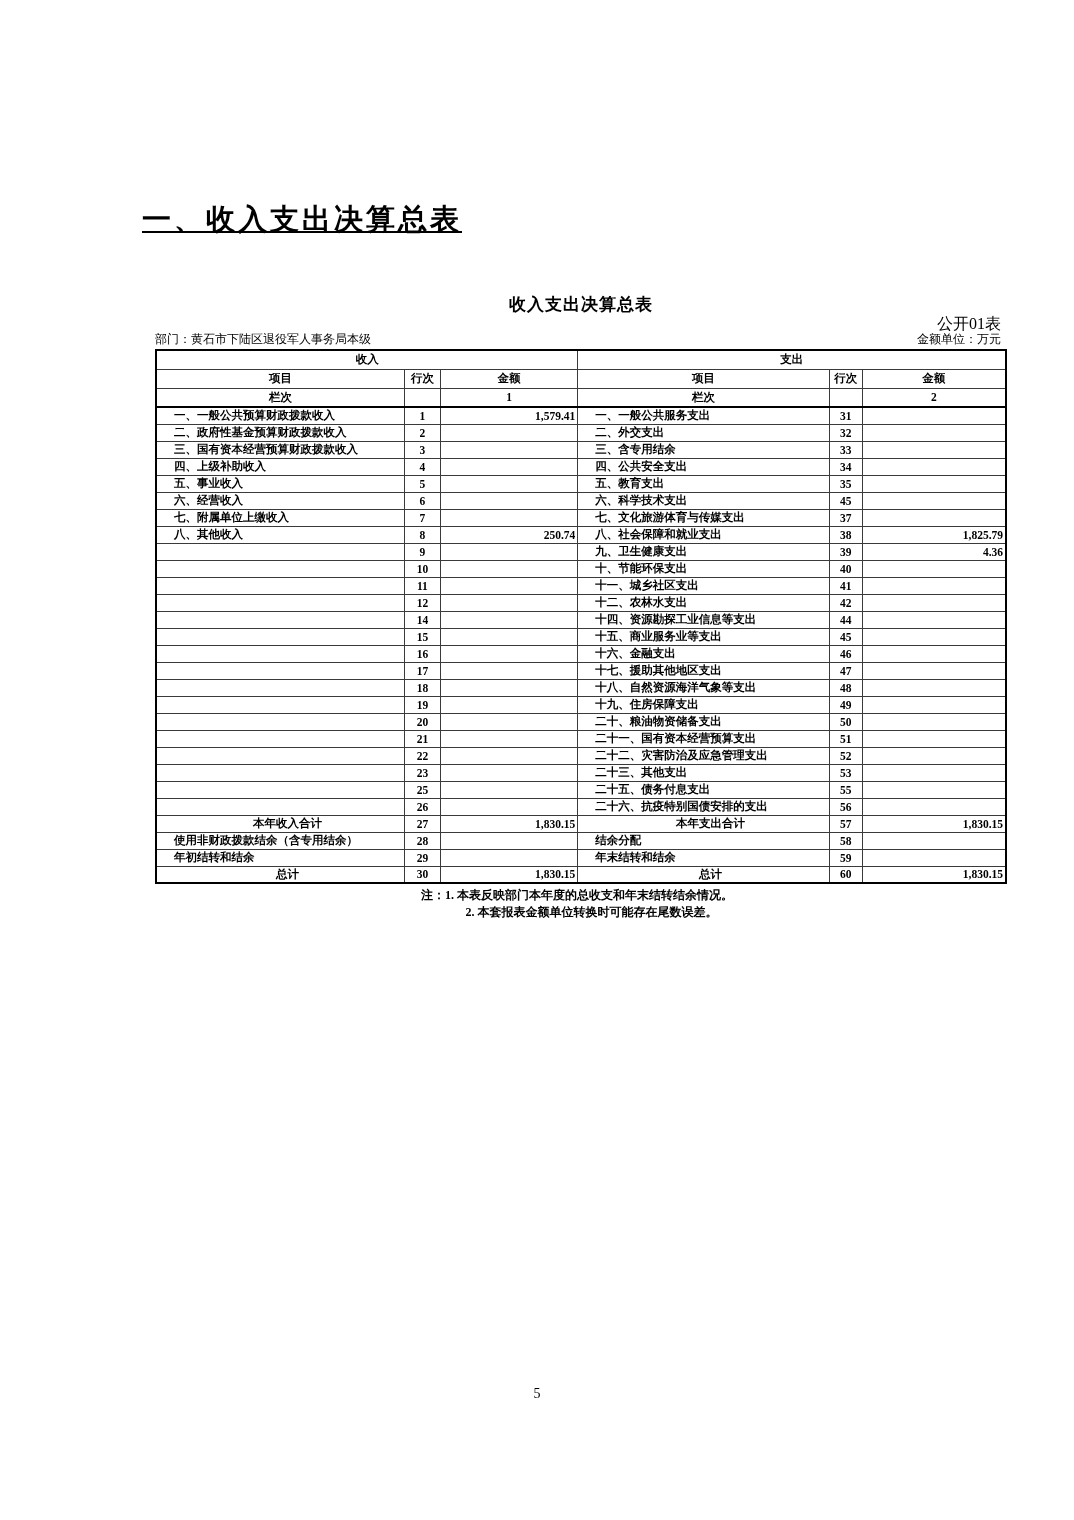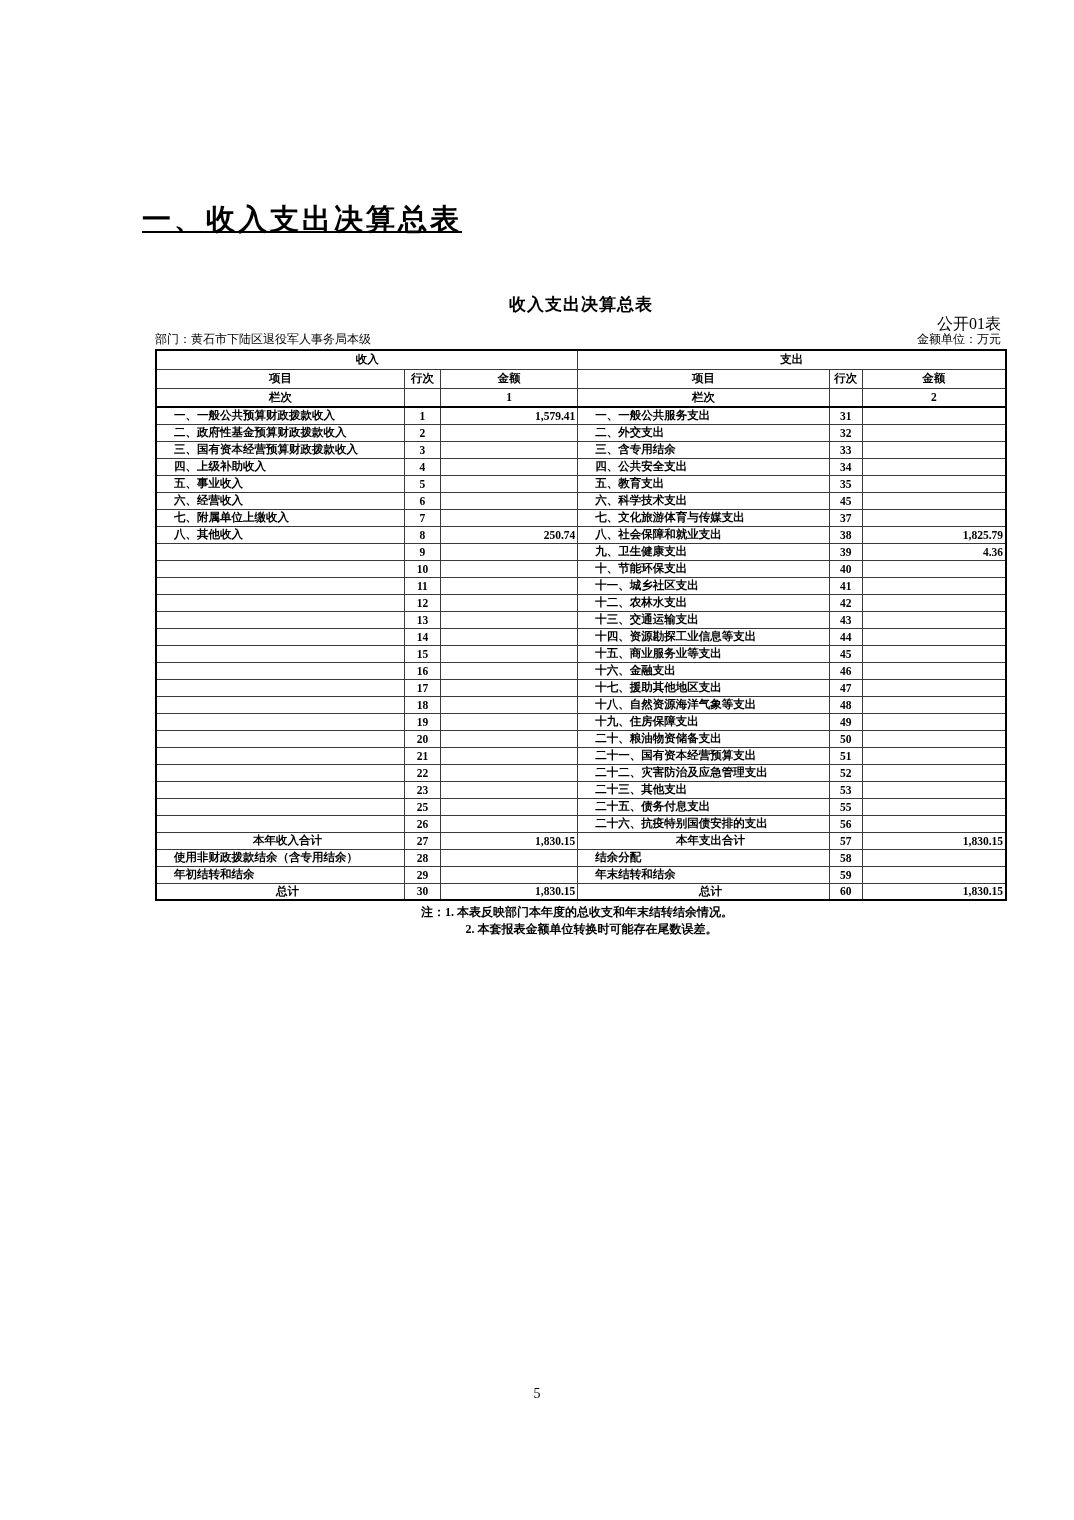--- a/index.html
+++ b/index.html
@@ -198,28 +198,20 @@
           <tr>
             <td class="item"></td>
             <td class="num">12</td>
             <td class="amt"></td>
             <td class="item">十二、农林水支出</td>
             <td class="num">42</td>
             <td class="amt"></td>
           </tr>
           <tr>
             <td class="item"></td>
-            <td class="num">13</td>
-            <td class="amt"></td>
-            <td class="item">十三、交通运输支出</td>
-            <td class="num">43</td>
-            <td class="amt"></td>
-          </tr>
-          <tr>
-            <td class="item"></td>
             <td class="num">14</td>
             <td class="amt"></td>
             <td class="item">十四、资源勘探工业信息等支出</td>
             <td class="num">44</td>
             <td class="amt"></td>
           </tr>
           <tr>
             <td class="item"></td>
             <td class="num">15</td>
             <td class="amt"></td>

